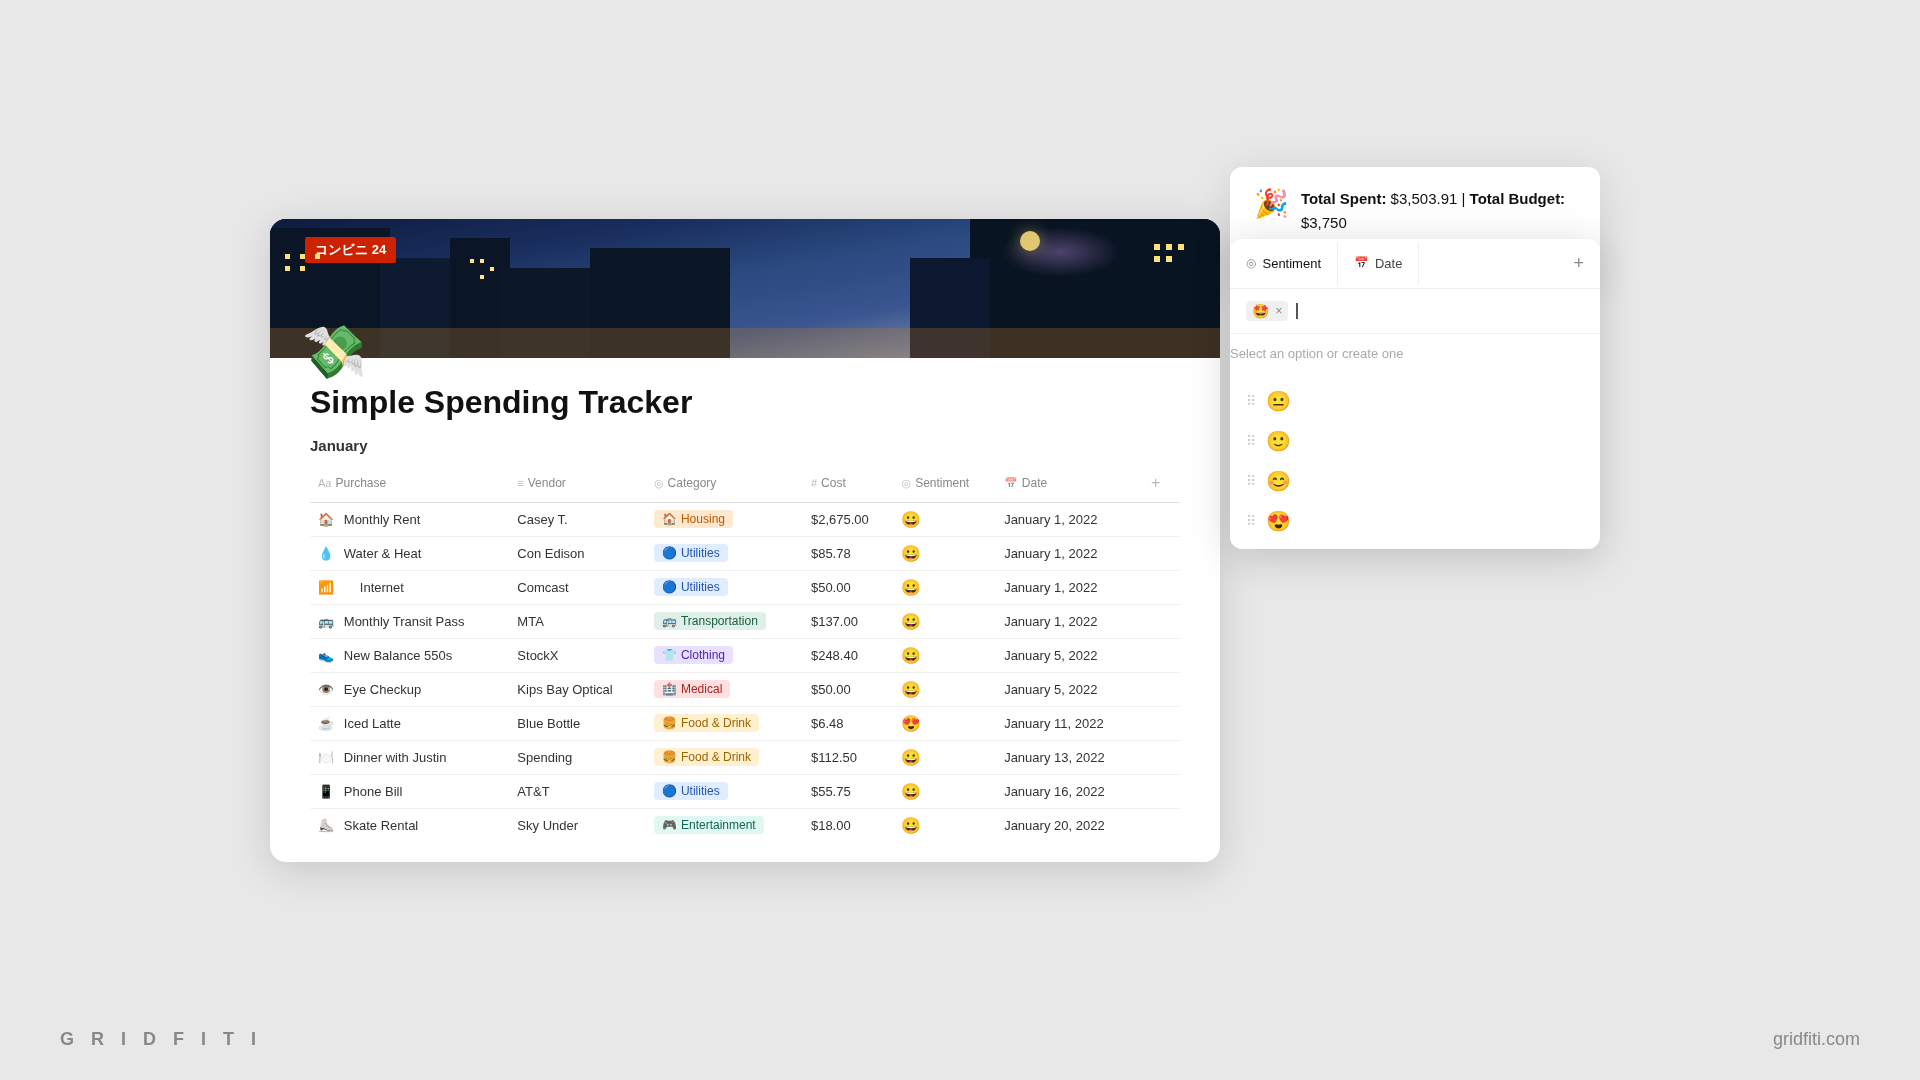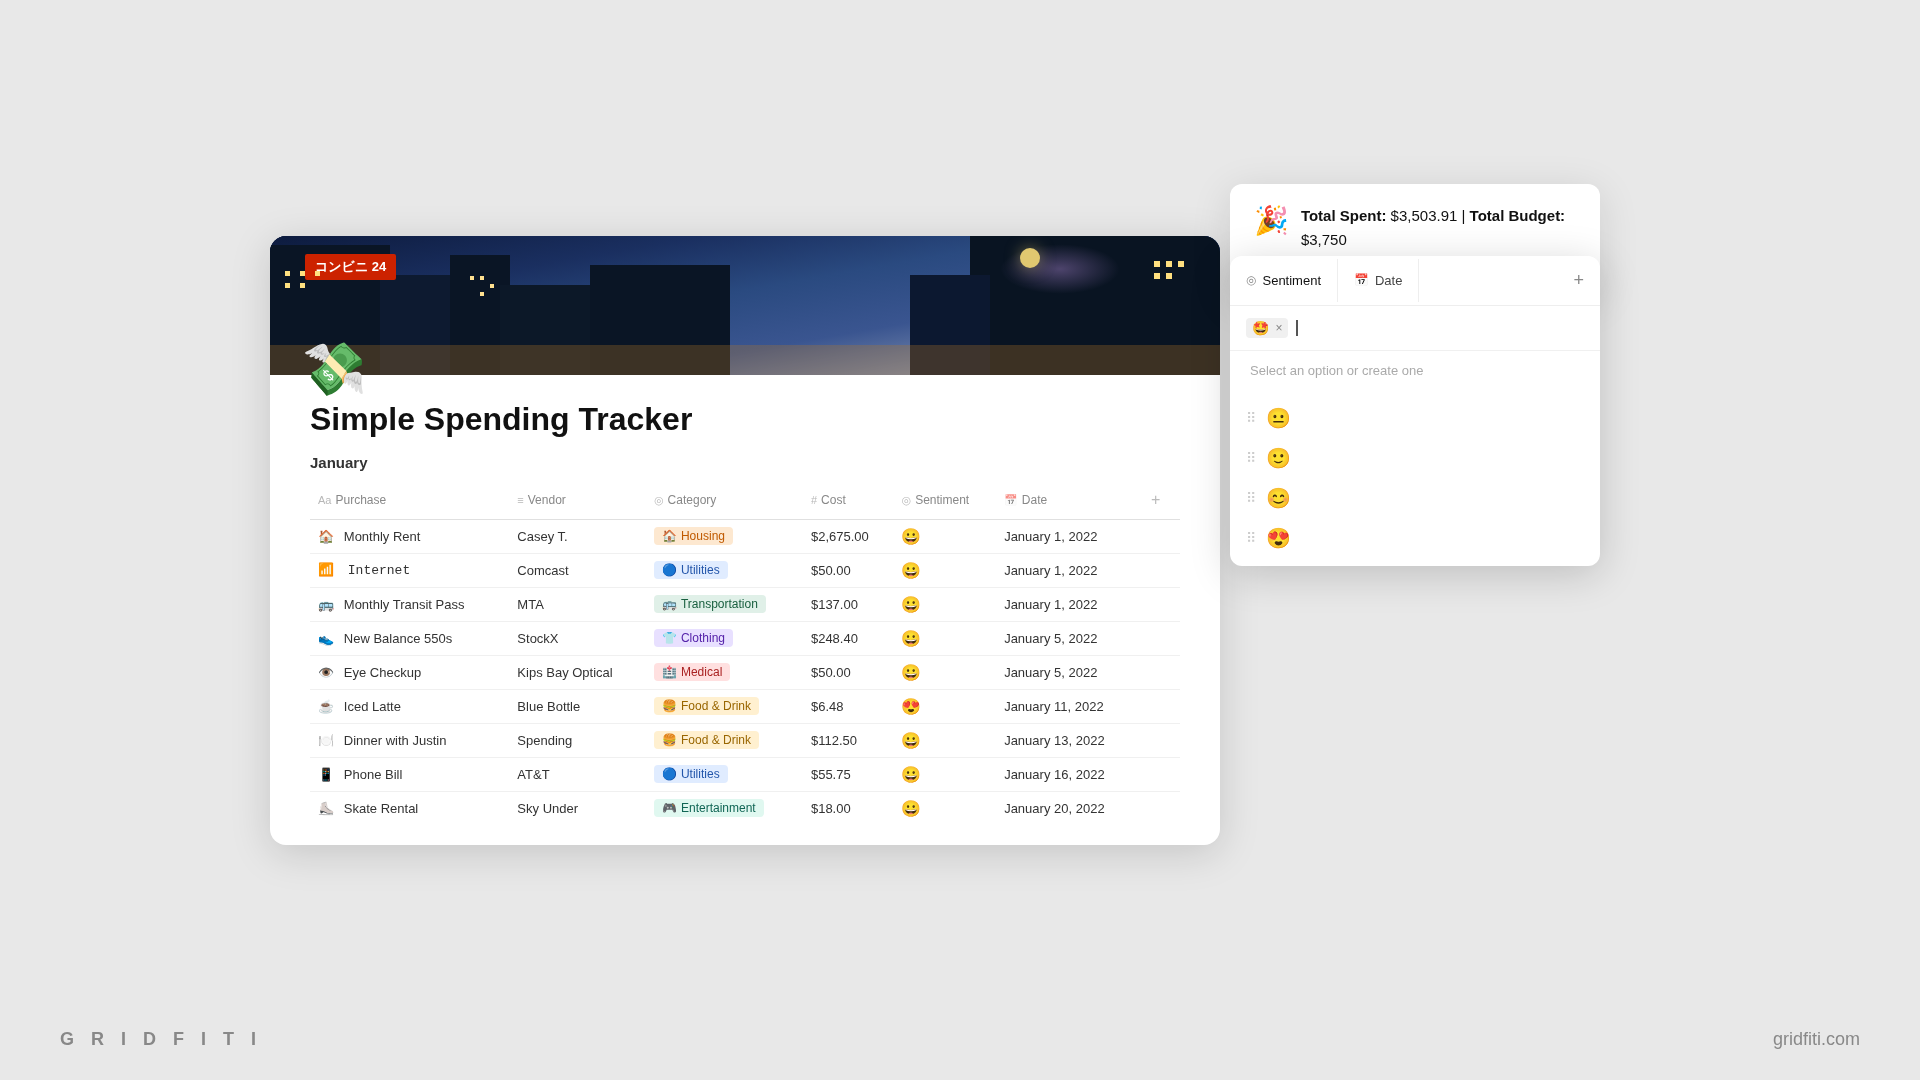--- a/index.html
+++ b/index.html
@@ -246,21 +246,21 @@
       width: 2px;
       height: 16px;
       background: #555;
       display: inline-block;
       animation: blink 1s infinite;
     }
 
     @keyframes blink { 0%,100%{opacity:1} 50%{opacity:0} }
 
     .dropdown-hint {
-      padding: 12px 20px;
+      padding: 12px 0;
       font-size: 13px;
       color: #aaa;
     }
 
     .dropdown-options {
       padding: 8px 0;
     }
 
     .dropdown-option {
       display: flex;
@@ -405,22 +405,41 @@
       </td>
       <td>$2,675.00</td>
       <td>
         <span class="sentiment-emoji">😀</span>
       </td>
       <td>January 1, 2022</td>
       <td></td>
     </tr>
               <tr>
       <td>
+        <span>💧</span>
+        <span style="margin-left:6px;">Water &amp; Heat</span>
+      </td>
+      <td>Con Edison</td>
+      <td>
+        <span class="category-badge cat-utilities">
+          <span>🔵</span>
+          Utilities
+        </span>
+      </td>
+      <td>$85.78</td>
+      <td>
+        <span class="sentiment-emoji">😀</span>
+      </td>
+      <td>January 1, 2022</td>
+      <td></td>
+    </tr>
+              <tr>
+      <td>
         <span>📶</span>
-        <span style="margin-left:10px;font-family:Liberation Mono, monospace;">Internet</span>
+        <span style="margin-left:22px;">Internet</span>
       </td>
       <td>Comcast</td>
       <td>
         <span class="category-badge cat-utilities">
           <span>🔵</span>
           Utilities
         </span>
       </td>
       <td>$50.00</td>
       <td>

